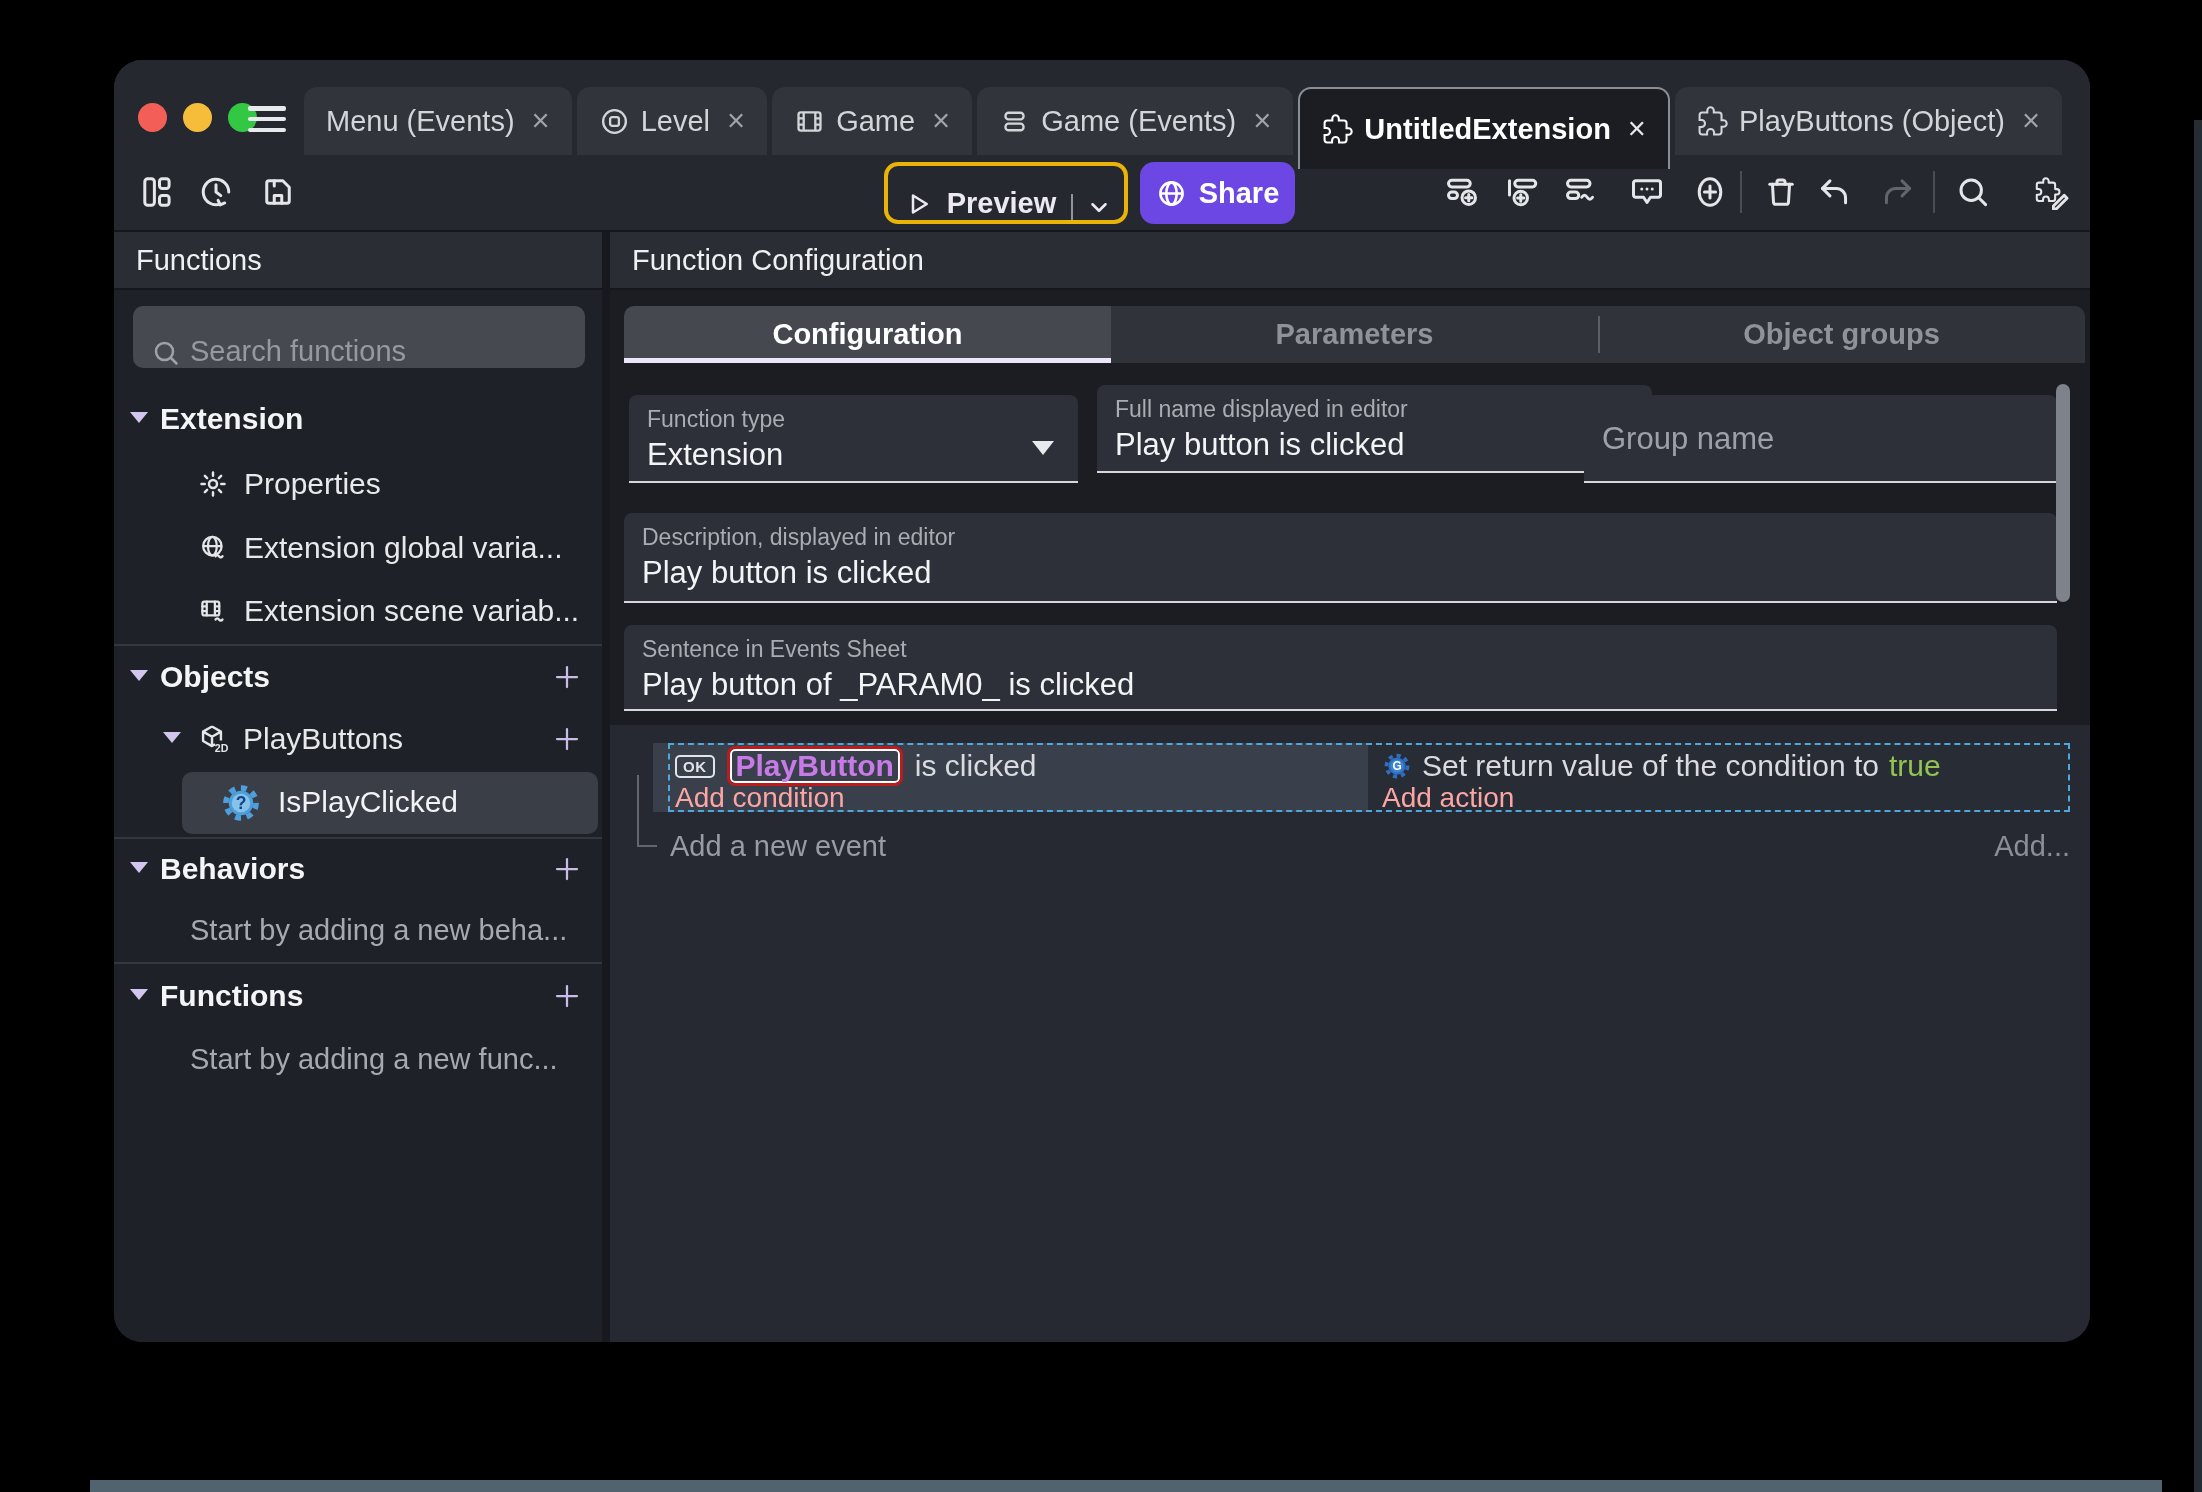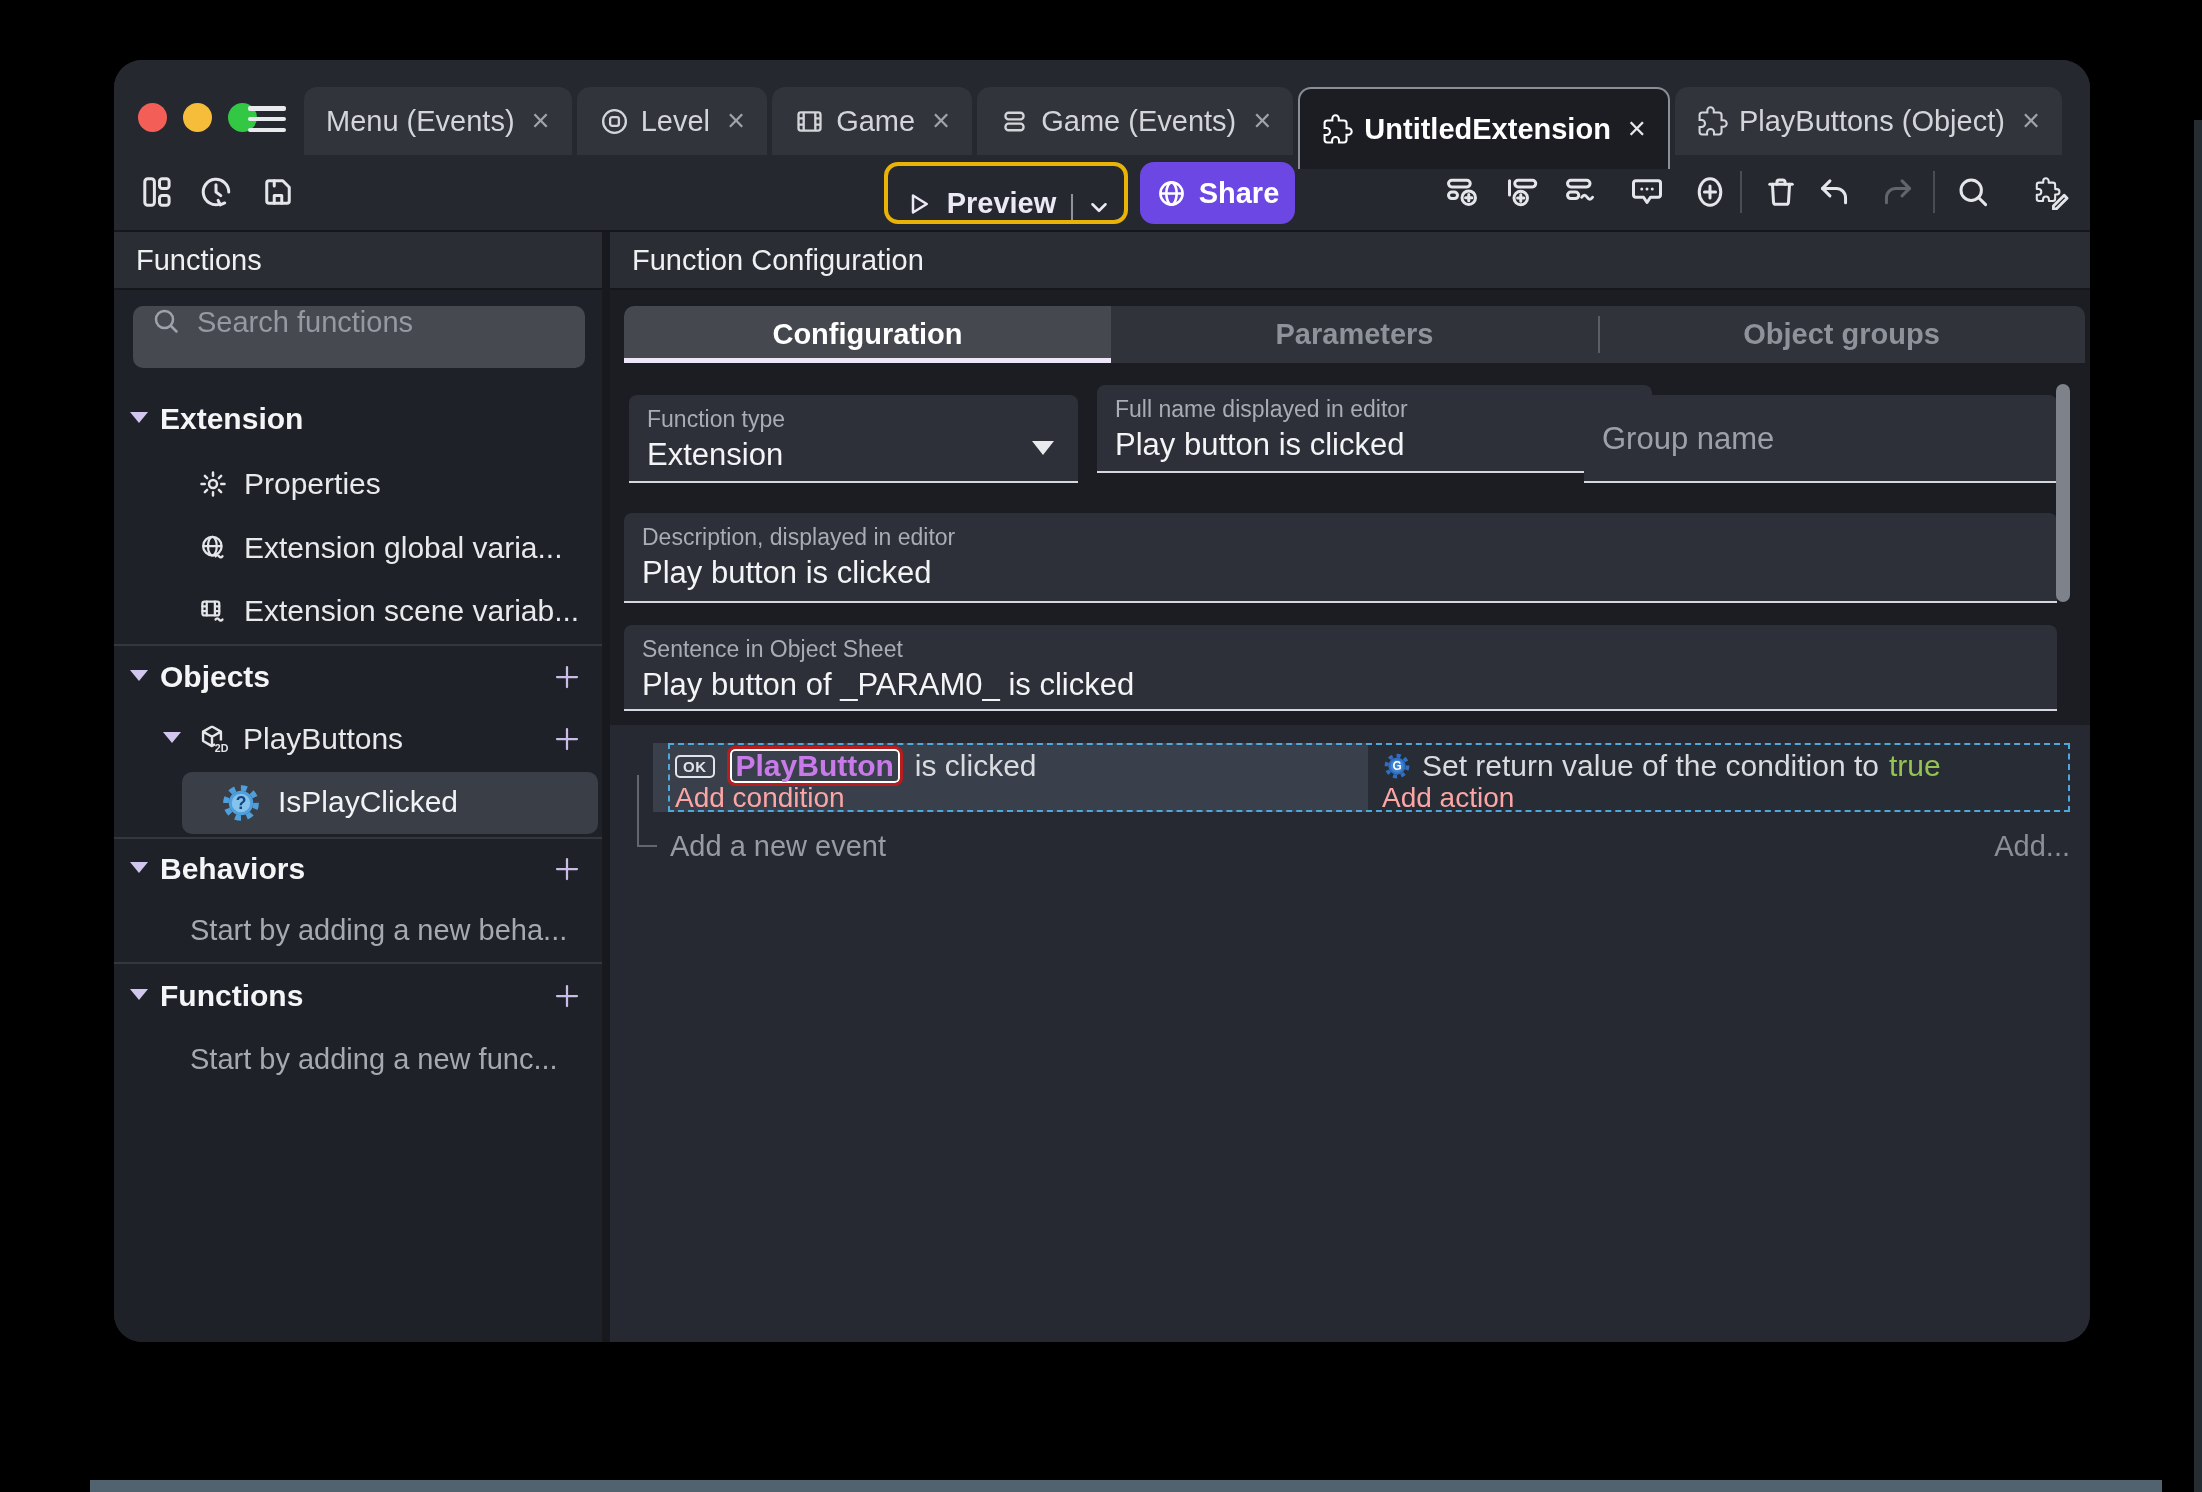--- a/index.html
+++ b/index.html
@@ -49,21 +49,21 @@
   .btn-share svg { width:31px; height:31px; }
 
   
   .content { position:absolute; top:170px; left:0; right:0; bottom:0; display:flex; border-top:2px solid #15171b; }
 
   
   .sidebar { position:relative; width:488px; flex:none; background:#1e2127; }
   .band { height:58px; background:#2a2d34; border-bottom:2px solid #15171b;
     display:flex; align-items:center; padding-left:22px; color:#eff0f2; font-size:29px; }
   .search { position:absolute; left:19px; top:74px; width:452px; height:62px; background:#474950;
-    border-radius:10px; display:flex; align-items:flex-start; padding:0 18px; gap:16px; }
+    border-radius:10px; display:flex; align-items:flex-end; padding:0 18px; gap:9px; }
   .search svg { width:30px; height:30px; color:#9ea2aa; flex:none; }
   .search input { flex:1; background:transparent; border:none; outline:none; color:#e8e9ec;
     font-size:29px; font-family:inherit; }
   .search input::placeholder { color:#959aa2; }
 
   .srow { position:absolute; left:0; width:100%; height:40px; display:flex; align-items:center; cursor:pointer; }
   .caret { position:absolute; width:0; height:0; border-left:9px solid transparent; border-right:9px solid transparent;
     border-top:11px solid #d3c6ee; }
   .sec-label { position:absolute; color:#f4f5f7; font-size:30px; font-weight:700; }
   .item-label { position:absolute; color:#e8e9eb; font-size:30px; }
@@ -451,21 +451,21 @@
         <div class="fbox center" style="left:974px; top:163px; width:473px; height:88px">
           <input type="text" placeholder="Group name" style="">
         </div>
 
         <div class="fbox" style="left:14px; top:281px; width:1433px; height:90px">
           <span class="flab">Description, displayed in editor</span>
           <input type="text" value="Play button is clicked" style="">
         </div>
 
         <div class="fbox" style="left:14px; top:393px; width:1433px; height:86px">
-          <span class="flab">Sentence in Object Sheet</span>
+          <span class="flab">Sentence in Events Sheet</span>
           <input type="text" value="Play button of _PARAM0_ is clicked" style="">
         </div>
 
         <div class="events">
           <div class="event-row">
             <div class="cond-cell"></div>
             <div class="cline1">
               <span class="okic">OK</span>
               <span class="objchip">PlayButton</span>
               <span class="ctext">is clicked</span>

